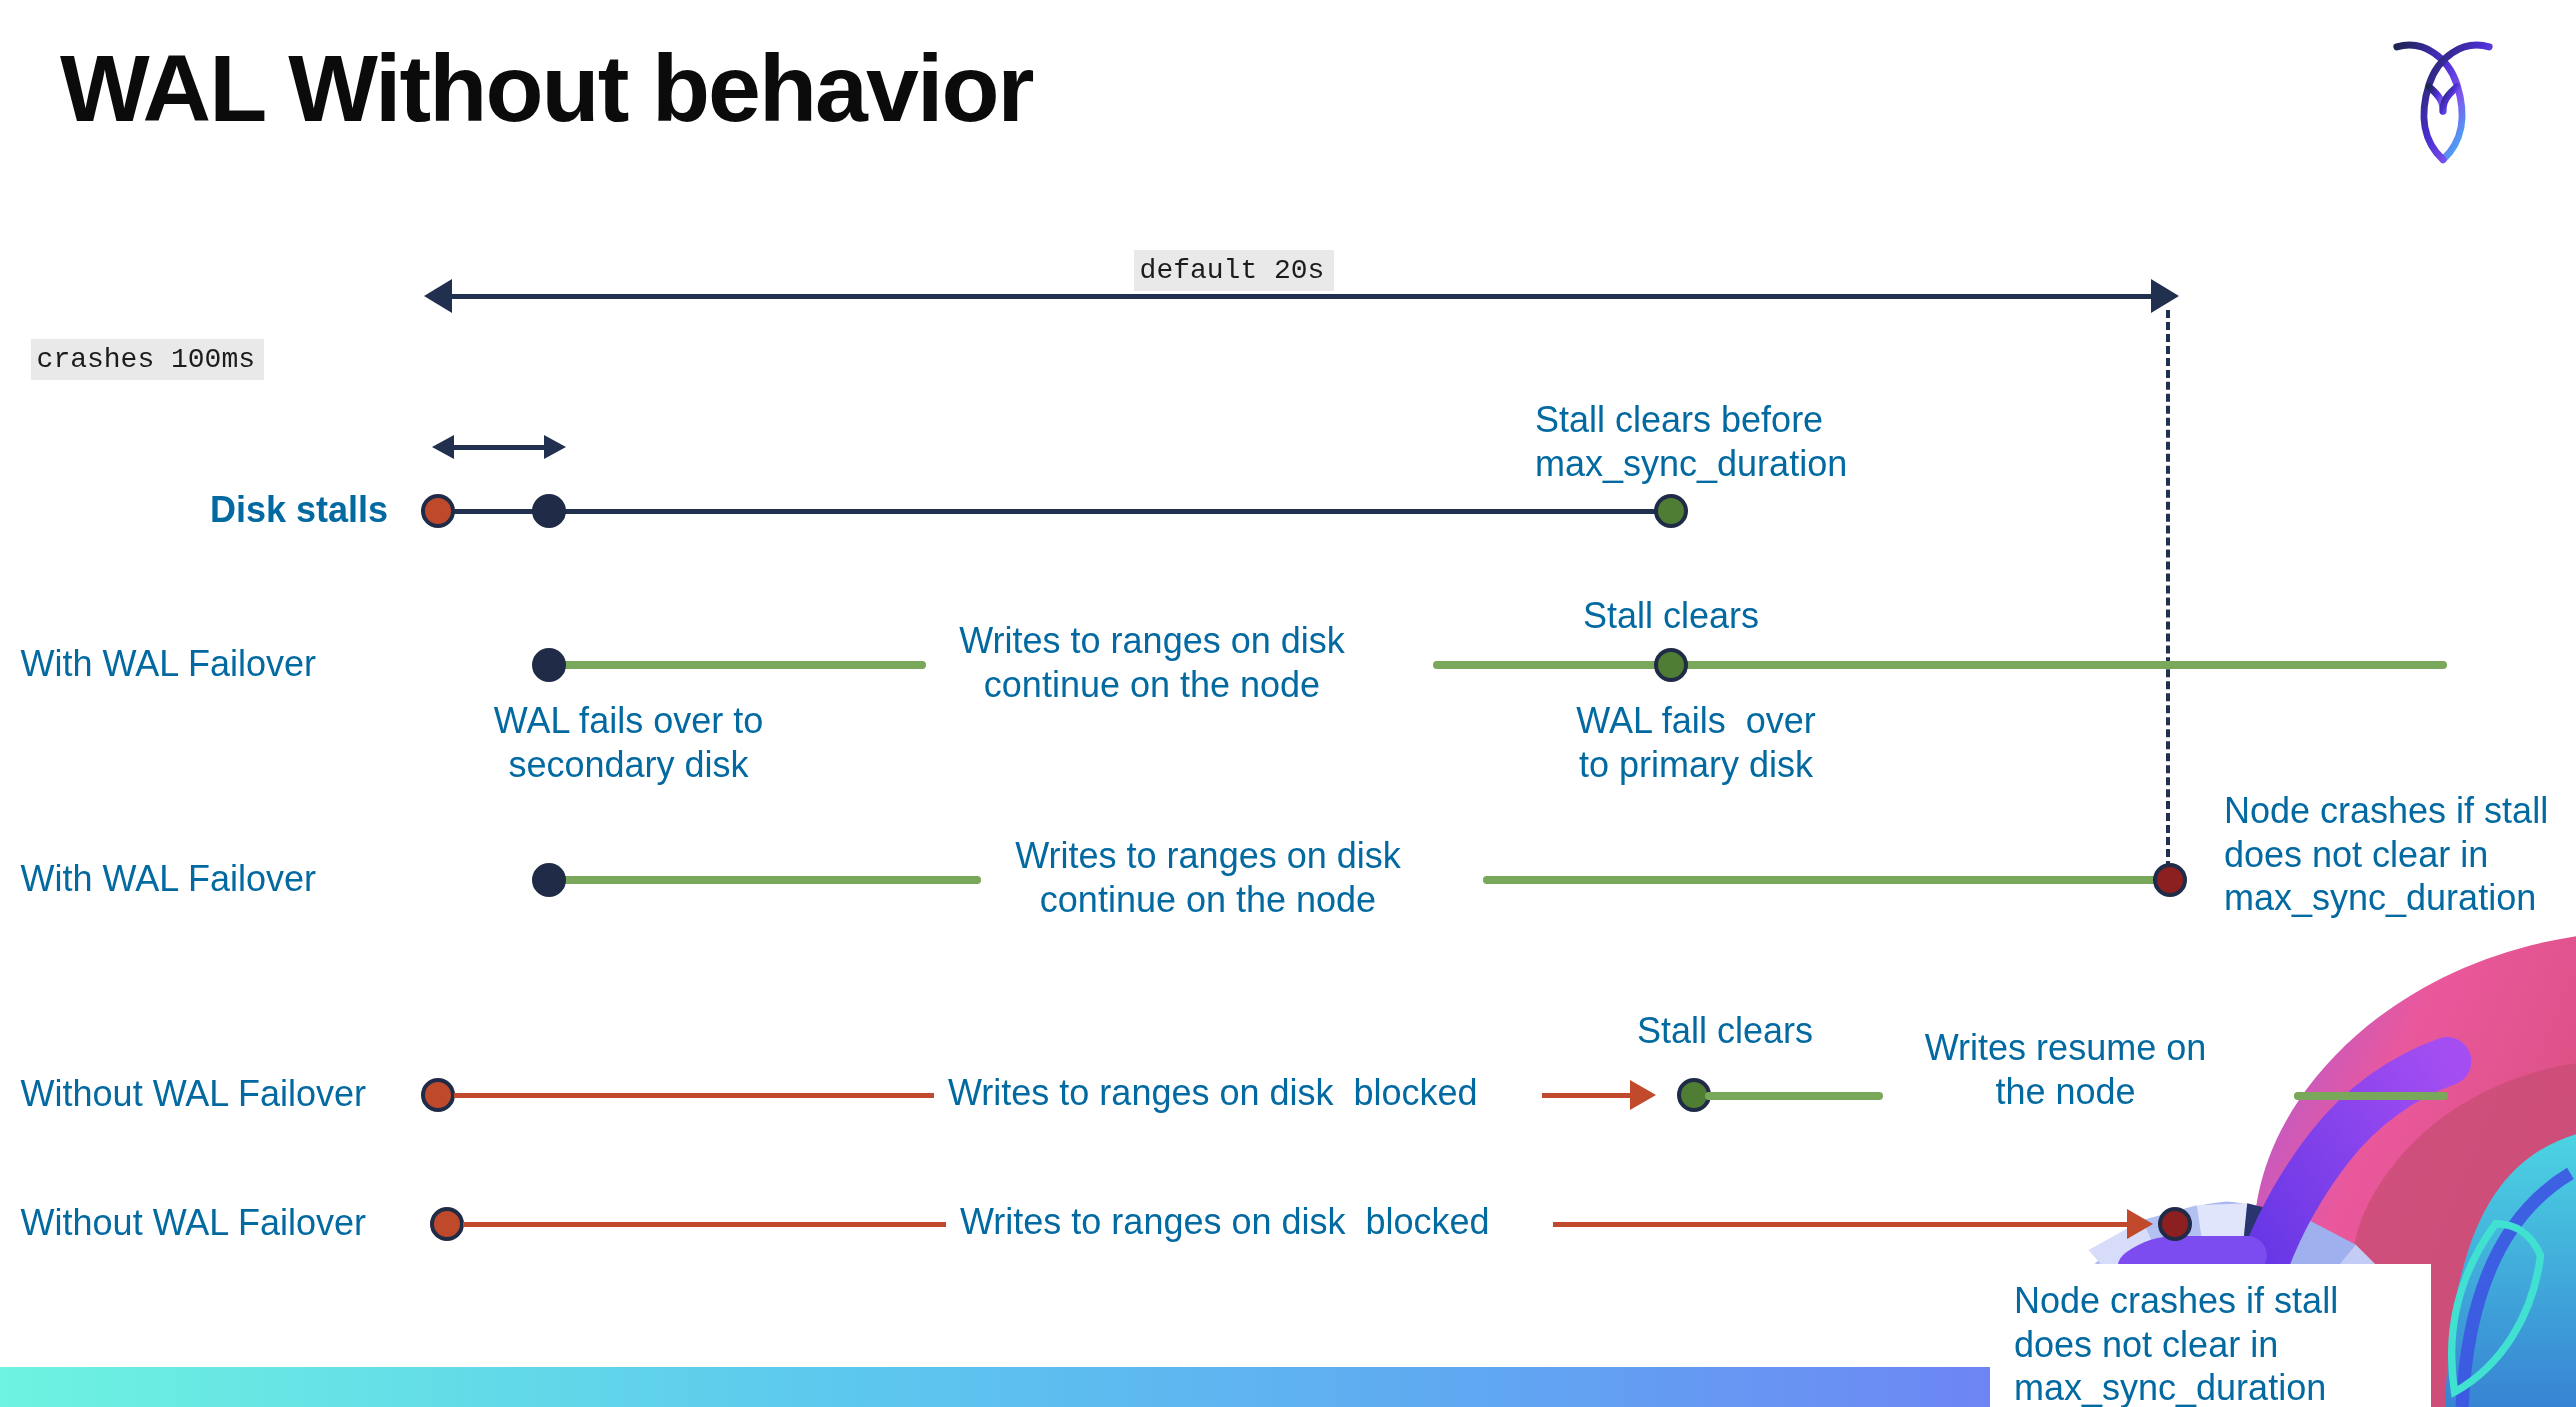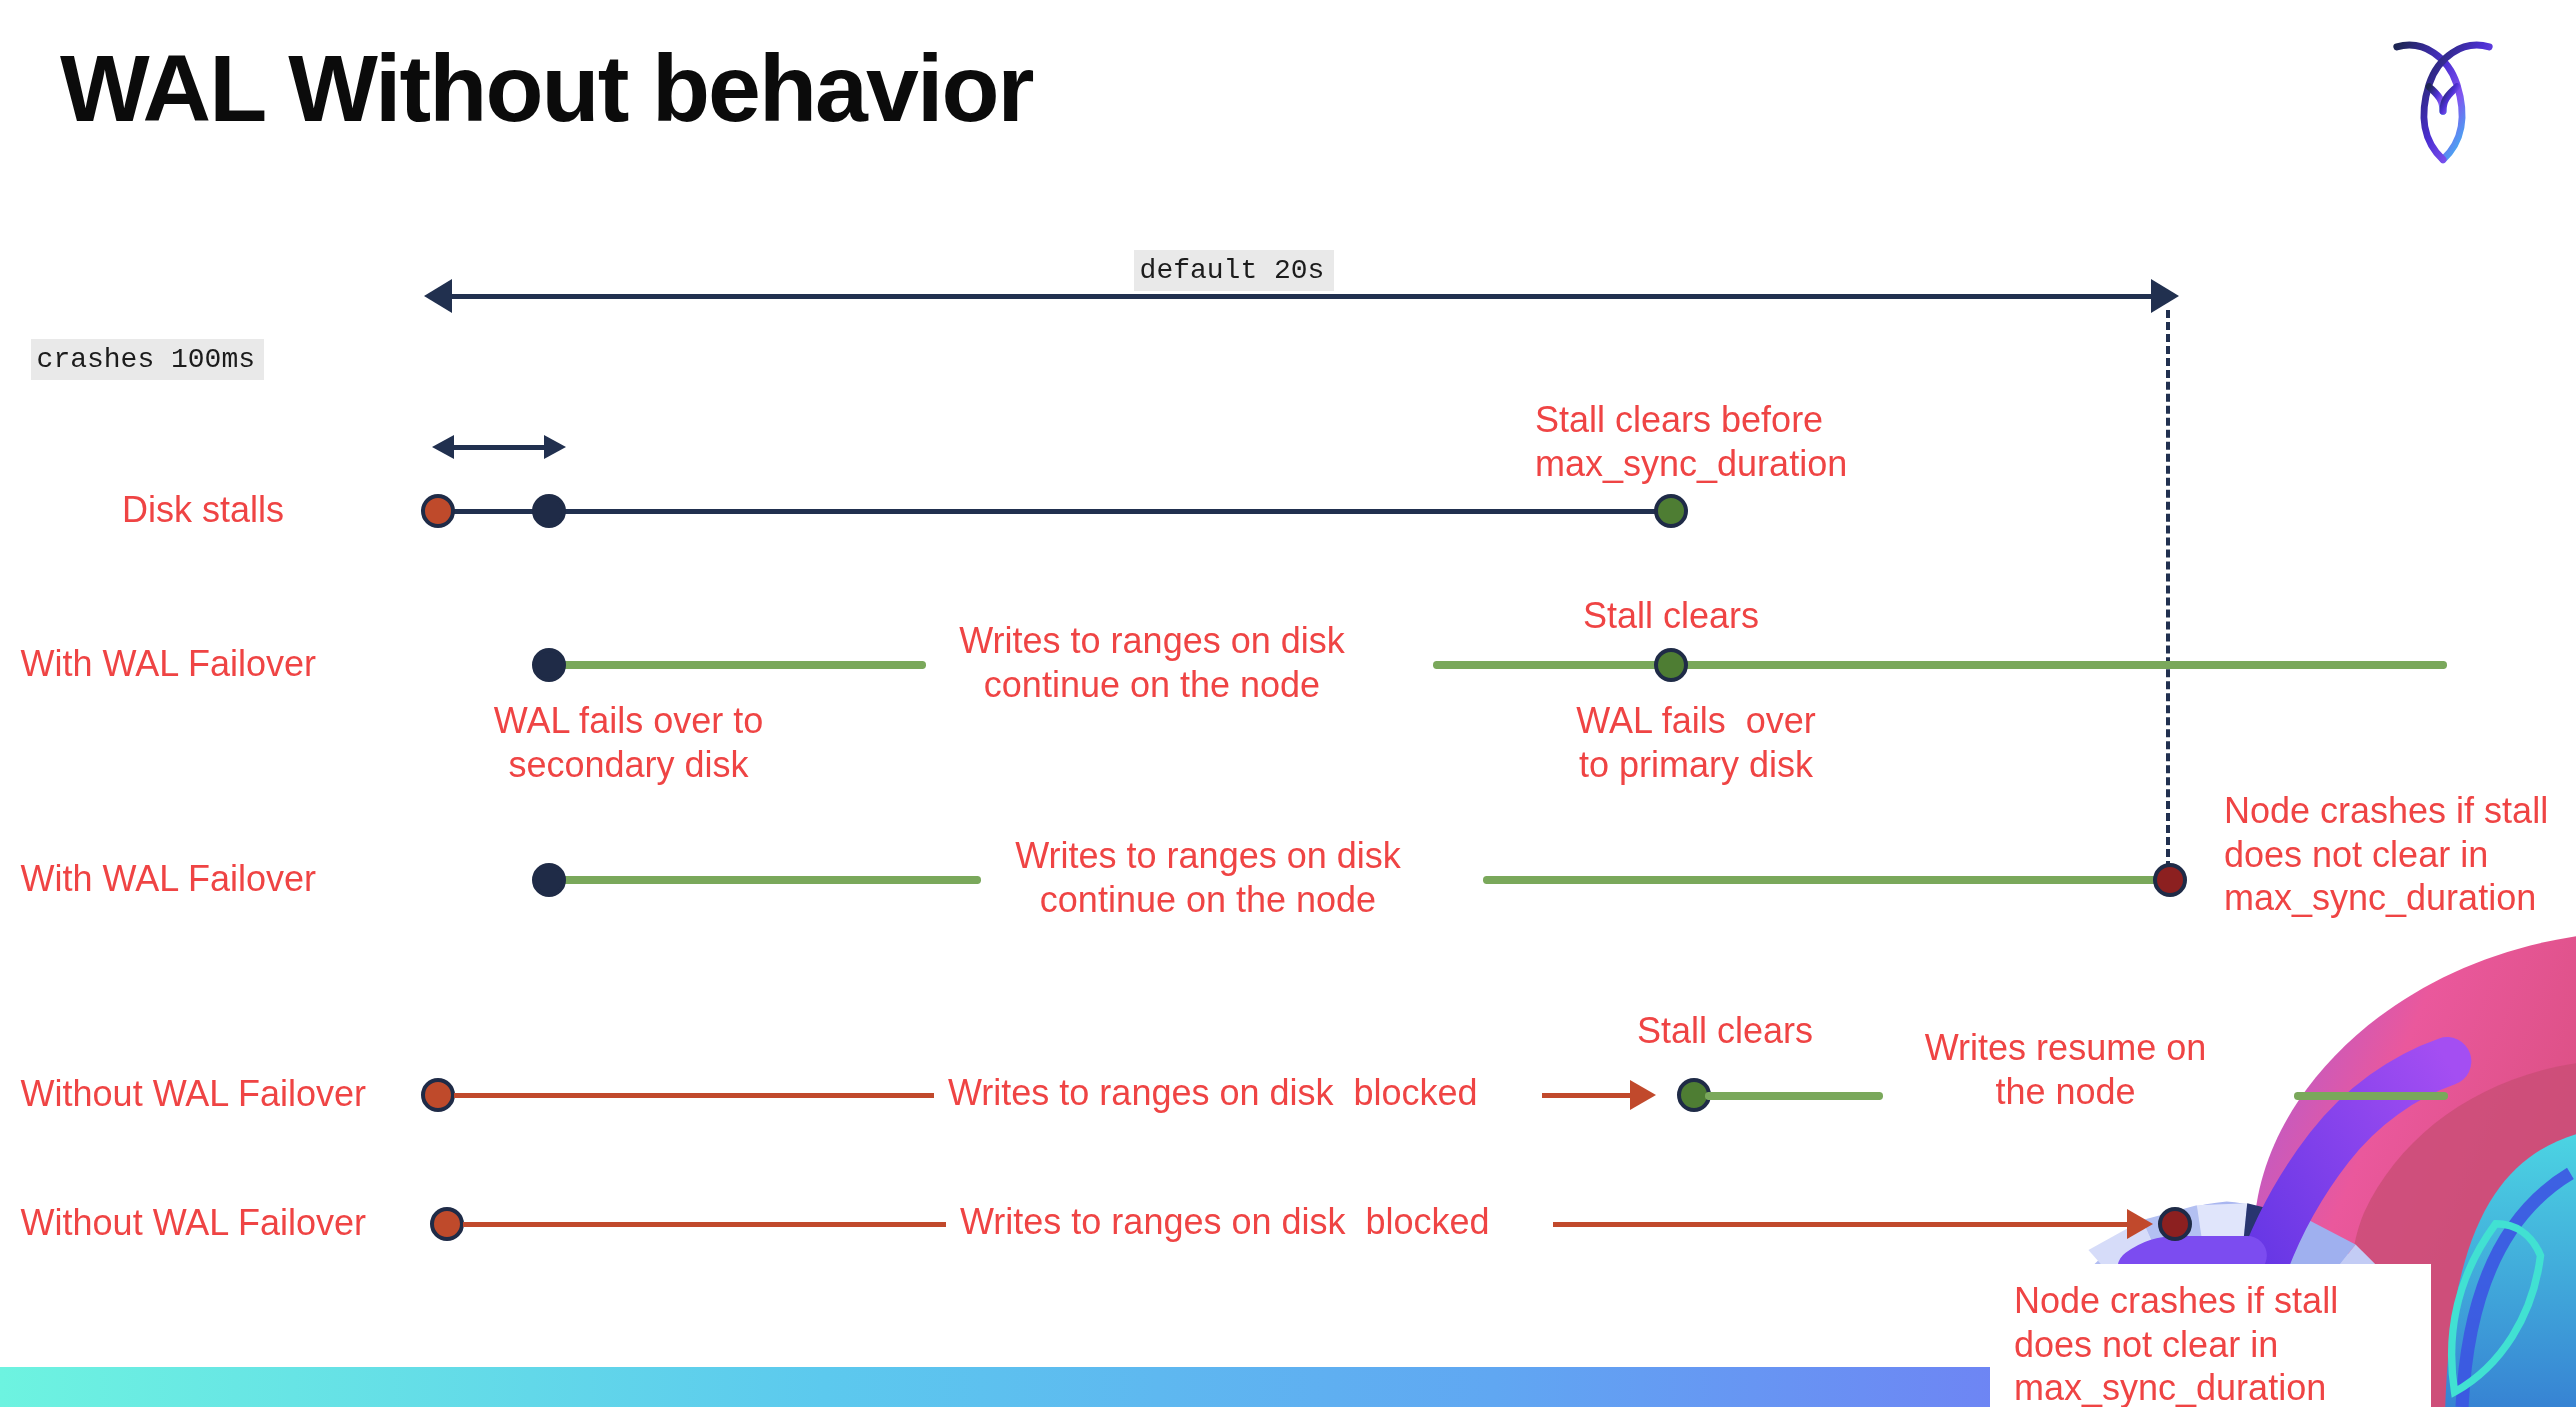--- a/index.html
+++ b/index.html
@@ -2,23 +2,23 @@
 <html style="font-size:15px"><head>
 <meta charset="utf-8">
 <style>
   html,body{margin:0;padding:0;}
   body{
     width:2576px;height:1408px;position:relative;overflow:hidden;background:#ffffff;
     font-family:"Liberation Sans","DejaVu Sans",sans-serif;
   }
   .abs{position:absolute;}
   .title{position:absolute;font-weight:700;color:#0b0b0b;font-size:95px;letter-spacing:-1.9px;z-index:4;}
-  .t{position:absolute;font-size:36px;line-height:1.21;color:#ef4444;white-space:pre-wrap;z-index:4;}
+  .t{position:absolute;font-size:36px;line-height:1.21;color:#0369a1;white-space:pre-wrap;z-index:4;}
   .tc{text-align:center;}
-  .tr{}
+  .tr{text-align:right;font-weight:bold;}
   .code-group{position:absolute;display:flex;flex-direction:column;align-items:flex-start;row-gap:4.7px;z-index:5;gap:48px;}
   .code{background:#e9e9e9;font-family:"Liberation Mono","DejaVu Sans Mono",monospace;font-size:28px;line-height:1.25;padding:2.8px 9.3px 2.8px 5.6px;color:#1c1c1c;white-space:pre;}
   .hline{position:absolute;z-index:2;}
   .navy-line{background:#21304f;height:4.7px;}
   .green-line{position:absolute;background:#7aa85b;height:8.4px;border-radius:3.7px;z-index:3;}
   .red-line{position:absolute;background:#c1492c;height:4.7px;z-index:3;}
   .dot{position:absolute;width:34px;height:34px;border-radius:50%;border:4.7px solid #1f2b47;box-sizing:border-box;transform:translate(-50%,-50%);z-index:3;}
   .dot-red{background:#bf4a2b;}
   .dot-navy{background:#1f2b47;}
   .dot-green{background:#4e7d33;}

